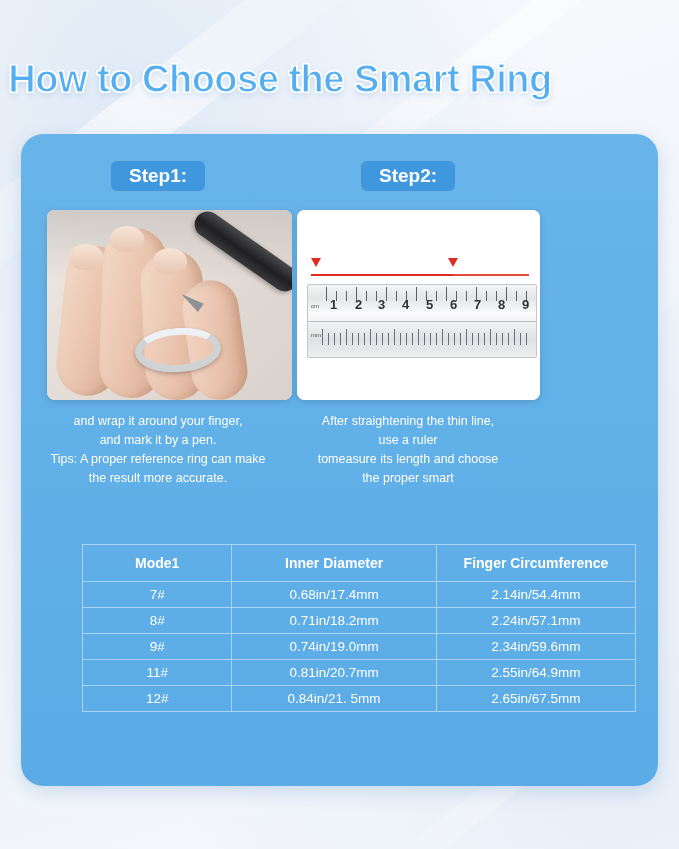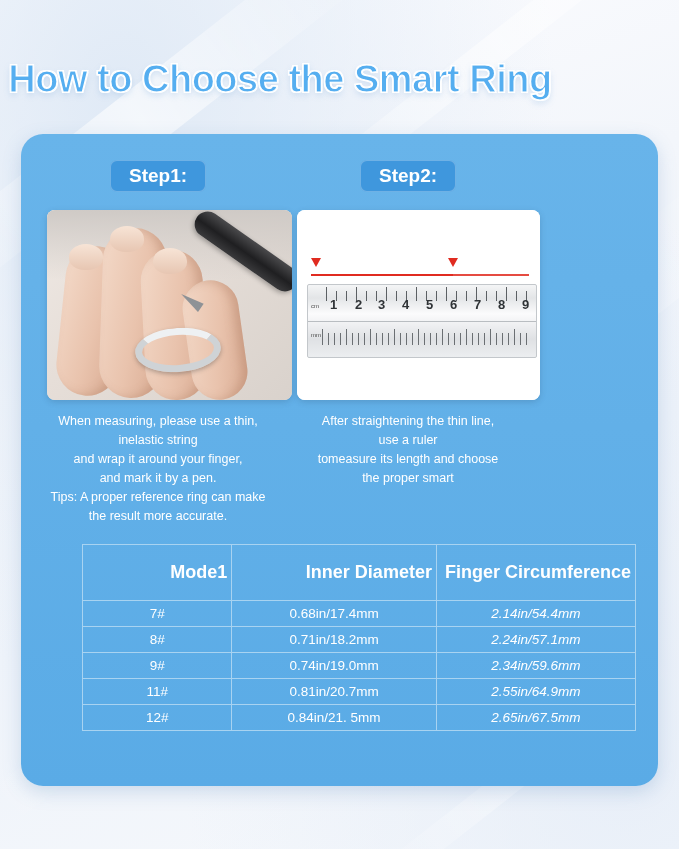--- a/index.html
+++ b/index.html
@@ -263,28 +263,27 @@
     font-size: 13.5px;
     background: transparent;
   }
   table th, table td {
     border: 1px solid #a8d3f1;
     text-align: center;
     padding: 5px 4px;
     font-weight: normal;
   }
   table th {
-    font-size: 18px;
+    font-size: 14px;
     font-weight: bold;
-    padding: 17px 4px;
-    text-align: right;
+    padding: 10px 4px;
   }
   table td.col1 { width: 27%; }
   table td.col2 { width: 37%; }
-  table td.col3 { width: 36%; font-style: italic; }
+  table td.col3 { width: 36%; }
 </style>
 </head>
 <body>
 
 <div class="page">
   <div class="tint"></div>
   <div class="streak s1"></div>
   <div class="streak s2"></div>
   <div class="streak s3"></div>
   <div class="streak s4"></div>
@@ -307,21 +306,20 @@
             <div class="finger f4"></div>
             <div class="nail" style="left:22px; top:34px;"></div>
             <div class="nail" style="left:63px; top:16px;"></div>
             <div class="nail" style="left:106px; top:38px;"></div>
             <div class="ring"></div>
             <div class="pen-body"></div>
             <div class="pen-tip"></div>
           </div>
         </div>
         <div class="caption">
-          <span>When measuring, please use a thin, inelastic string</span>
           <span>and wrap it around your finger,</span>
           <span>and mark it by a pen.</span>
           <span>Tips: A proper reference ring can make</span>
           <span>the result more accurate.</span>
         </div>
       </div>
 
       <div class="step-col right">
         <div class="step-badge">Step2:</div>
         <div class="photo-frame wide">

